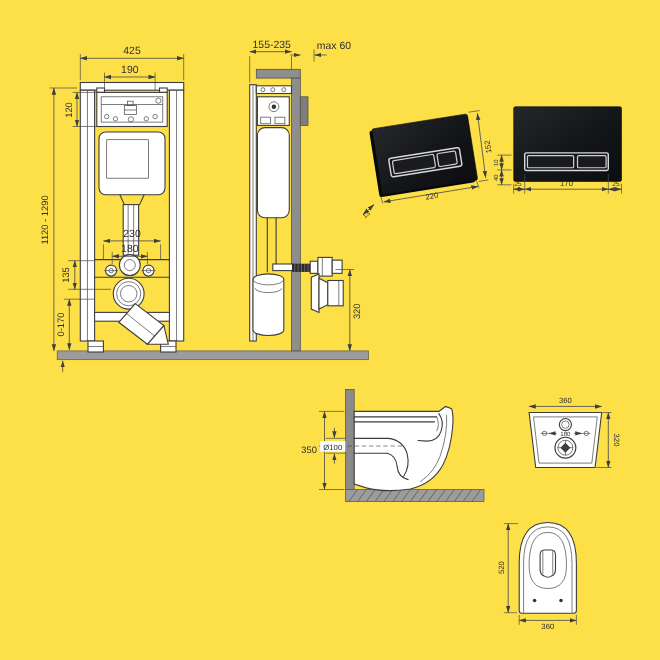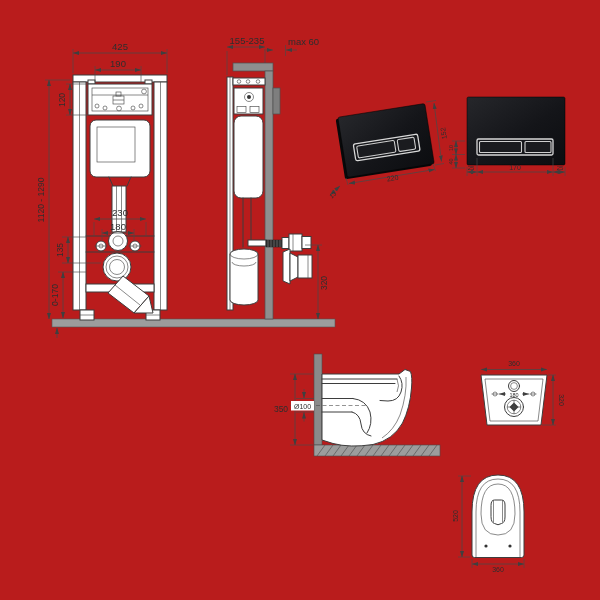--- a/index.html
+++ b/index.html
@@ -1,16 +1,16 @@
 <!DOCTYPE html>
 <html><head>
 <meta charset="utf-8">
 <style>
   html,body{margin:0;padding:0;background:#ffffff;}
-  .canvas{position:relative;width:600px;height:600px;background:#b91c1c;overflow:hidden;
+  .canvas{position:relative;width:600px;height:600px;background:#fde047;overflow:hidden;
           font-family:"Liberation Sans",sans-serif;}
   svg{display:block}
   .ln{stroke:#3d3d3d;stroke-width:1;fill:none;stroke-linecap:round;stroke-linejoin:round;}
   .lnf{stroke:#3d3d3d;stroke-width:1;fill:#ffffff;}
   .thin{stroke:#4a4a4a;stroke-width:.65;fill:none;}
   .dimline{stroke:#4a4a4a;stroke-width:.75;fill:none;}
   .dim{fill:#2e2e2e;font-family:"Liberation Sans",sans-serif;}
   .d9{font-size:9.5px;}
   .d8{font-size:8.5px;}
   .d7{font-size:7px;}

